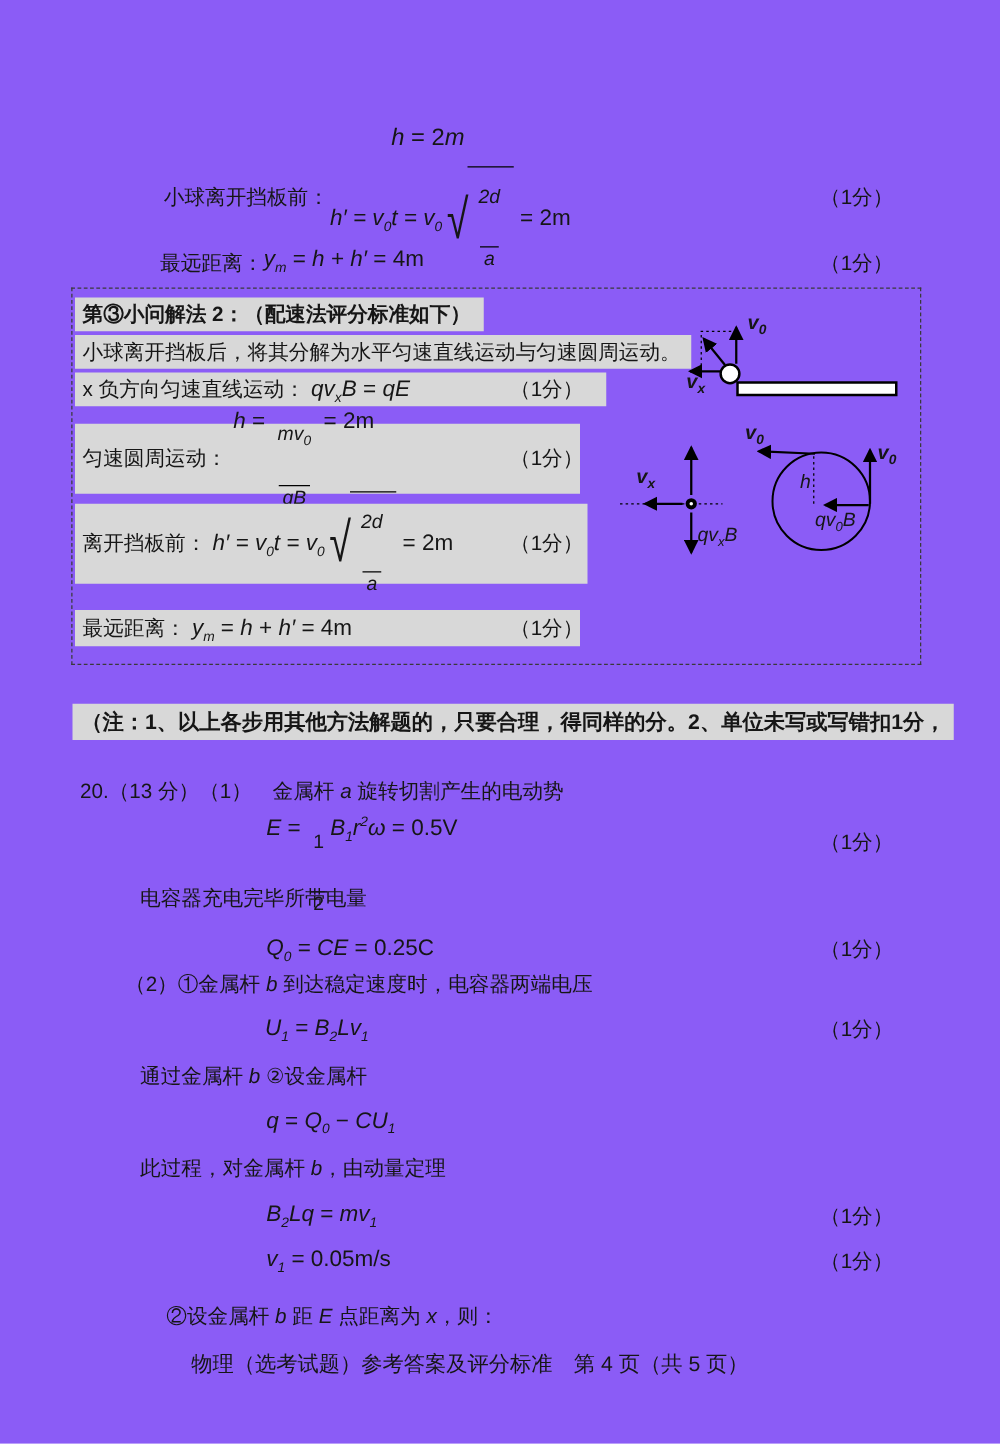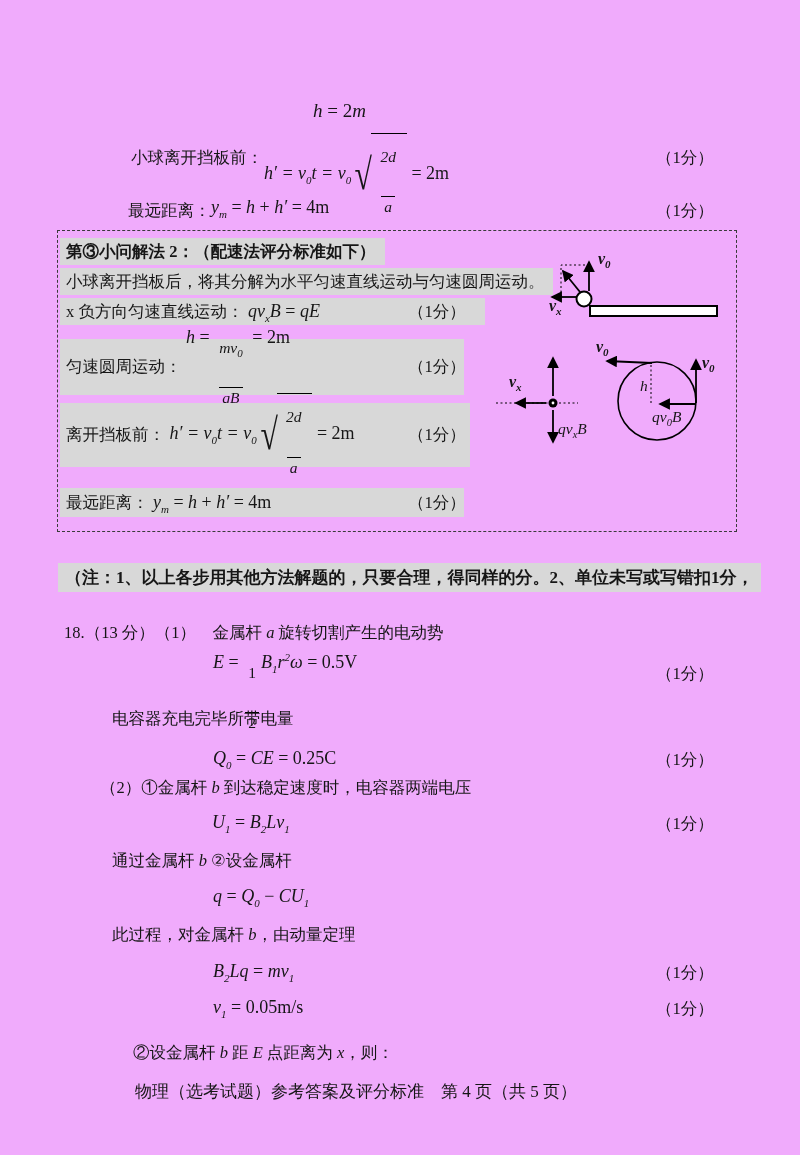--- a/index.html
+++ b/index.html
@@ -1,17 +1,17 @@
 <!DOCTYPE html>
 <html><head>
 <meta charset="utf-8">
 <style>
   html,body{margin:0;padding:0;background:#ffffff;}
-  .page{position:relative;width:800px;height:1155px;background:#f0abfc;
-        font-family:Liberation Serif, serif;color:#161616;overflow:hidden;}
+  .page{position:relative;width:800px;height:1155px;background:#8b5cf6;
+        font-family:Liberation Sans, sans-serif;color:#161616;overflow:hidden;}
   .zh{position:absolute;font-size:16.5px;white-space:pre;}
   .fx{position:absolute;font-size:18px;white-space:pre;}
   .it{font-style:italic;}
   .rm{font-style:normal;}
   .fx sub,.fml sub{font-size:11px;font-style:italic;line-height:0;}
   .fx sup,.fml sup{font-size:11px;font-style:italic;line-height:0;}
   .frac{display:inline-flex;flex-direction:column;align-items:center;vertical-align:-0.65em;
         font-size:15.5px;line-height:1.25;padding:0 2px;gap:30px;}
   .frac .num{padding:0 3px;}
   .frac .den{border-top:1.4px solid #000;padding:0 3px;}
@@ -28,21 +28,21 @@
   .row .score{left:348px;top:50%;transform:translateY(-50%);}
   .bold{font-weight:bold;}
   .noteblk{position:absolute;background:#d8d8d8;font-weight:bold;font-size:17px;
            padding:3px 7px;white-space:pre;}
   .vlab{position:absolute;font-size:16px;font-style:italic;font-weight:bold;
         white-space:pre;line-height:1;}
   .vlab sub{font-size:11px;line-height:0;}
   .mlab{position:absolute;font-size:15.5px;font-style:italic;white-space:pre;line-height:1;}
   .mlab sub{font-size:10.5px;line-height:0;}
   .diagram-svg{position:absolute;left:0;top:0;}
-  .footer{position:absolute;left:0;width:712px;text-align:center;font-size:17px;}
+  .footer{position:absolute;left:0;width:712px;text-align:center;font-size:17px;padding-left:20px;}
 </style>
 </head>
 <body>
 
 <div class="page">
 
   <div class="fx" style="left:313px;top:100px;font-size:19px"><span class="it">h</span><span class="rm"> = 2</span><span class="it">m</span></div>
 
   <div class="zh" style="left:131px;top:147px">小球离开挡板前：</div>
   <div class="fx" style="left:264px;top:133px"><span class="it">h′ = v</span><sub>0</sub><span class="it">t = v</span><sub>0</sub><span class="sqrt"><span class="sqrt-sym">√</span><span class="sqrt-body"><span class="frac"><span class="num it">2d</span><span class="den it">a</span></span></span></span><span class="rm"> = 2m</span></div>
@@ -125,21 +125,21 @@
     <span class="vlab" style="left:451px;top:143px"><span>v</span><sub>x</sub></span>
     <span class="mlab" style="left:500px;top:190px"><span>qv</span><sub>x</sub><span>B</span></span>
     <span class="vlab" style="left:538px;top:108px"><span>v</span><sub>0</sub></span>
     <span class="vlab" style="left:644px;top:124px"><span>v</span><sub>0</sub></span>
     <span class="mlab" style="left:594px;top:178px"><span>qv</span><sub>0</sub><span>B</span></span>
     <span class="mlab" style="left:582px;top:147px">h</span>
   </div>
 
   <div class="noteblk" style="left:58px;top:563px">（注：1、以上各步用其他方法解题的，只要合理，得同样的分。2、单位未写或写错扣1分，</div>
 
-  <div class="zh" style="left:64px;top:622px"><span>18.（13 分）（1）　金属杆 </span><span class="it">a</span><span> 旋转切割产生的电动势</span></div>
+  <div class="zh" style="left:64px;top:622px"><span>20.（13 分）（1）　金属杆 </span><span class="it">a</span><span> 旋转切割产生的电动势</span></div>
 
   <div class="fx" style="left:213px;top:652px"><span class="it">E</span><span class="rm"> = </span><span class="frac"><span class="num rm">1</span><span class="den rm">2</span></span><span class="it">B</span><sub>1</sub><span class="it">r</span><sup>2</sup><span class="it">ω</span><span class="rm"> = 0.5V</span></div>
   <div class="score" style="left:656px;top:663px">（1分）</div>
 
   <div class="zh" style="left:112px;top:708px">电容器充电完毕所带电量</div>
 
   <div class="fx" style="left:213px;top:748px"><span class="it">Q</span><sub>0</sub><span class="rm"> = </span><span class="it">CE</span><span class="rm"> = 0.25C</span></div>
   <div class="score" style="left:656px;top:749px">（1分）</div>
 
   <div class="zh" style="left:100px;top:777px"><span>（2）①金属杆 </span><span class="it">b</span><span> 到达稳定速度时，电容器两端电压</span></div>

